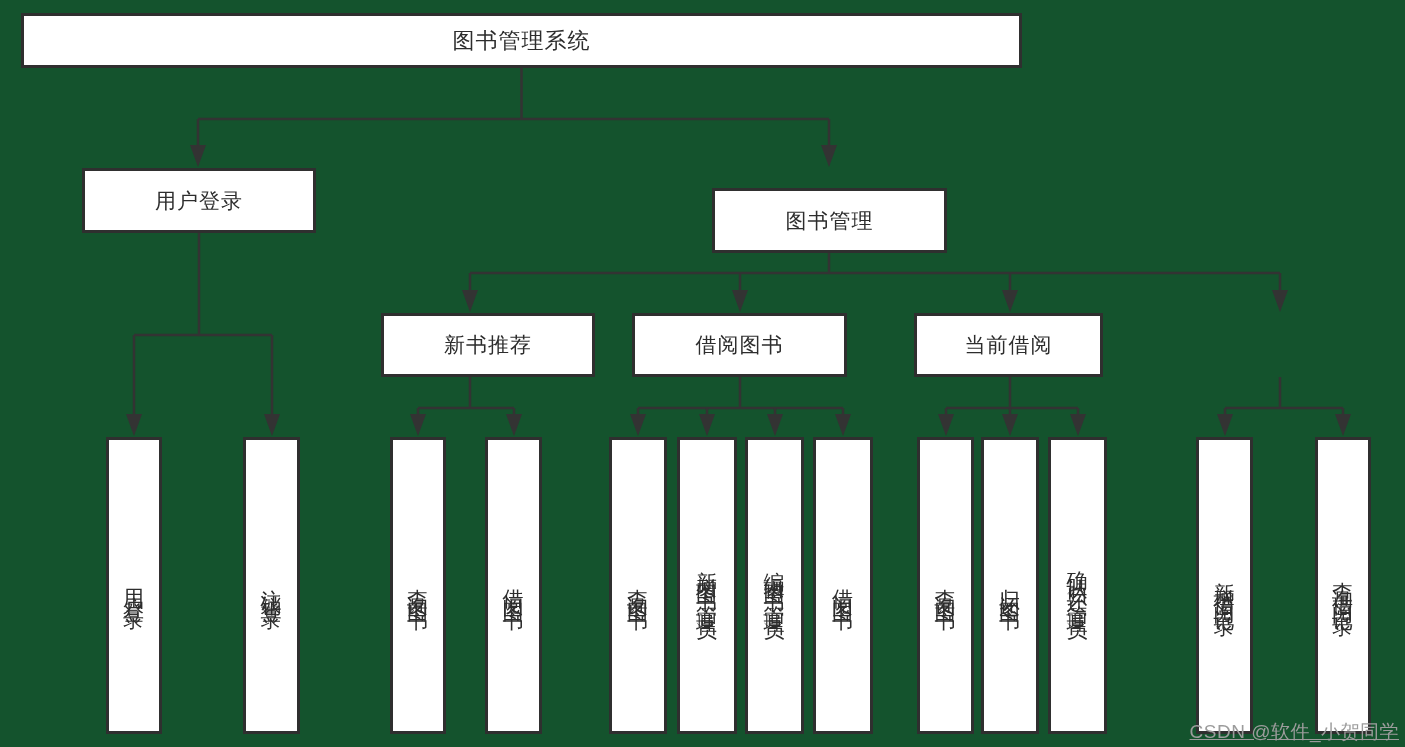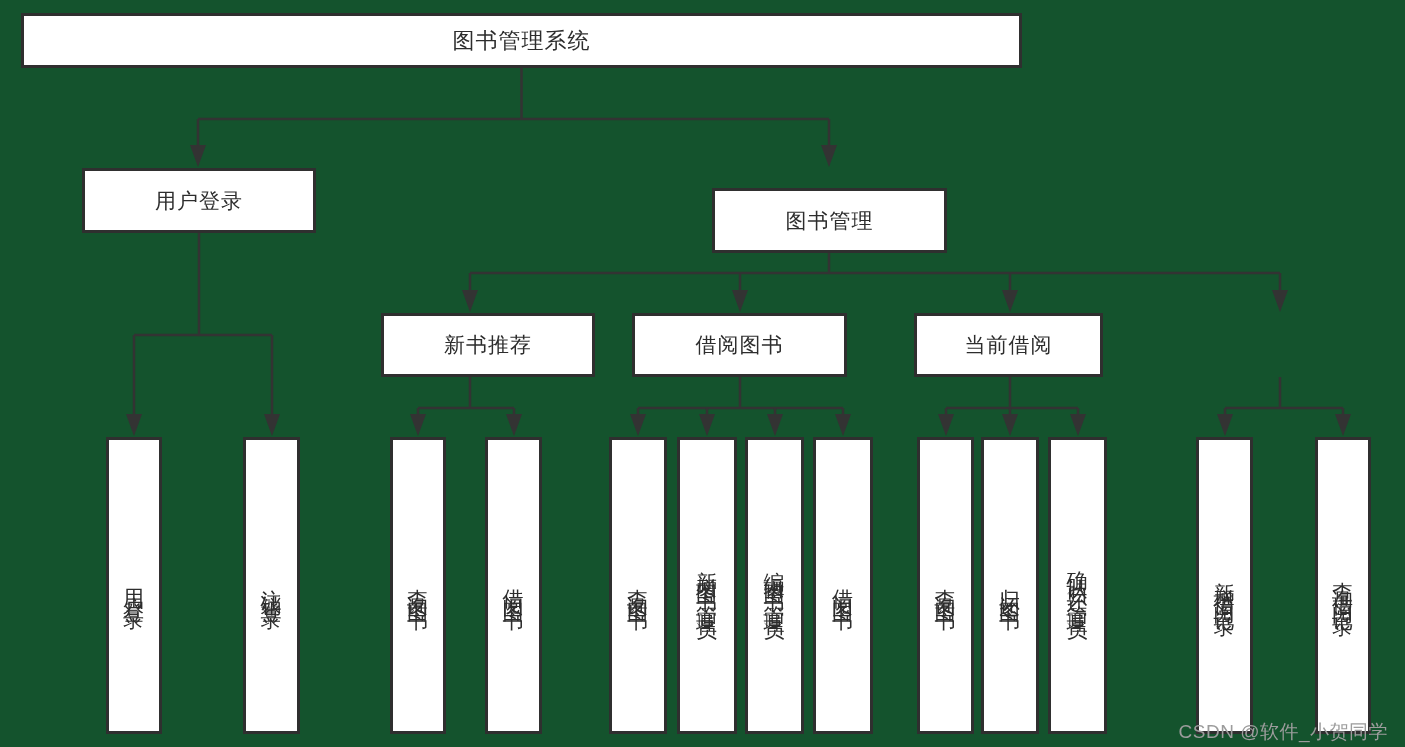--- a/index.html
+++ b/index.html
@@ -38,24 +38,25 @@
   .leaf span{
     writing-mode:vertical-rl;
     text-orientation:mixed;
     font-size:21px;
     line-height:1;
     letter-spacing:7px;
     white-space:nowrap;
   }
   .watermark{
     position:absolute;
-    right:17px;bottom:2px;
+    right:6px;bottom:2px;
     font-size:19px;
     color:#9c9c9c;
     letter-spacing:0.5px;
+    text-decoration:underline;
   }
 </style>
 </head>
 <body>
 
 <div class="canvas">
 
   <svg class="connectors" width="1405" height="747" viewBox="0 0 1405 747" aria-hidden="true">
     <g stroke="#333333" stroke-width="2.5" fill="none">
 

